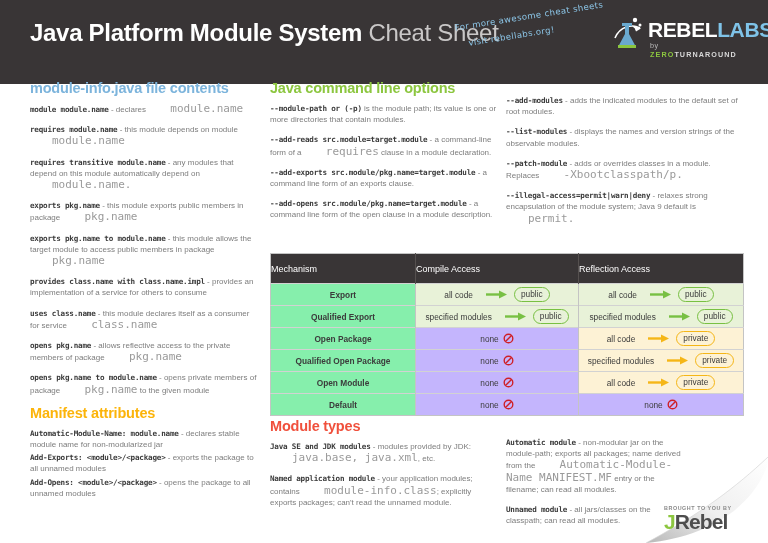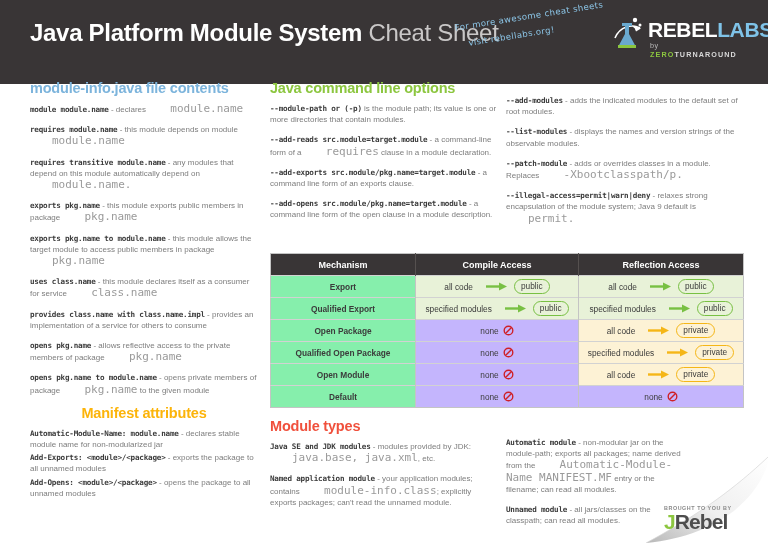--- a/index.html
+++ b/index.html
@@ -58,22 +58,22 @@
   .entry b { color: #3b3b3b; font-family: "DejaVu Sans Mono", monospace; font-weight: bold; font-size: 7.6px; letter-spacing:-0.2px;}
   .entry code { color: #9a9a9a; font-family: "DejaVu Sans Mono", monospace; font-size: 11px; padding-left: 22px; }
 
   
   .tbl {
     position: absolute; left: 270px; top: 253px; width: 474px;
     border-collapse: collapse; table-layout: fixed;
     border: 1px solid #c4c4c4;
   }
   .tbl th {
-    background: #393536; color: #ffffff; font-size: 9px; font-weight: bold;
-    height: 22px; border-right: 1px solid #55504f; text-align: center;
+    background: #393536; color: #ffffff; font-size: 9px; font-weight: normal;
+    height: 30px; border-right: 1px solid #55504f; text-align: left;
   }
   .tbl th:last-child { border-right: none; }
   .tbl td {
     height: 22px; font-size: 8.3px; text-align: center; color: #3b3b3b;
     border-top: 1px solid #d2d2d2; border-right: 1px solid #c4c4c4;
     position: relative;
   }
   .tbl td:last-child { border-right: none; }
   .tbl td.mech { background: #86efac; font-weight: bold; }
   .cell-green { background: #e8f2d8; }
@@ -139,27 +139,27 @@
   </div>
 
   <div class="col col-left">
     <div class="sec-title t-blue">module-info.java file contents</div>
     <div id="mi-entries">
         <div class="entry"><b>module module.name</b><span> - declares </span><code>module.name</code></div>
         <div class="entry"><b>requires module.name</b><span> - this module depends on module </span><code>module.name</code></div>
         <div class="entry"><b>requires transitive module.name</b><span> - any modules that depend on this module automatically depend on </span><code>module.name.</code></div>
         <div class="entry"><b>exports pkg.name</b><span> - this module exports public members in package </span><code>pkg.name</code></div>
         <div class="entry"><b>exports pkg.name to module.name</b><span> - this module allows the target module to access public members in package </span><code>pkg.name</code></div>
+        <div class="entry"><b>provides class.name with class.name.impl</b><span> - provides an implementation of a service for others to consume</span></div>
         <div class="entry"><b>uses class.name</b><span> - this module declares itself as a consumer for service </span><code>class.name</code></div>
-        <div class="entry"><b>provides class.name with class.name.impl</b><span> - provides an implementation of a service for others to consume</span></div>
         <div class="entry"><b>opens pkg.name</b><span> - allows reflective access to the private members of package </span><code>pkg.name</code></div>
         <div class="entry"><b>opens pkg.name to module.name</b><span> - opens private members of package </span><code>pkg.name</code><span> to the given module</span></div>
       </div>
 
-    <div class="sec-title t-yellow" style="text-align:center;">Manifest attributes</div>
+    <div class="sec-title t-yellow" style="">Manifest attributes</div>
     <div id="mf-entries">
         <div class="entry tight"><b>Automatic-Module-Name: module.name</b><span> - declares stable module name for non-modularized jar</span></div>
         <div class="entry tight"><b>Add-Exports: &lt;module&gt;/&lt;package&gt;</b><span> - exports the package to all unnamed modules</span></div>
         <div class="entry tight"><b>Add-Opens: &lt;module&gt;/&lt;package&gt;</b><span> - opens the package to all unnamed modules</span></div>
       </div>
   </div>
 
   <div class="col col-mid">
     <div class="sec-title t-green">Java command line options</div>
     <div id="cl-entries-left">

